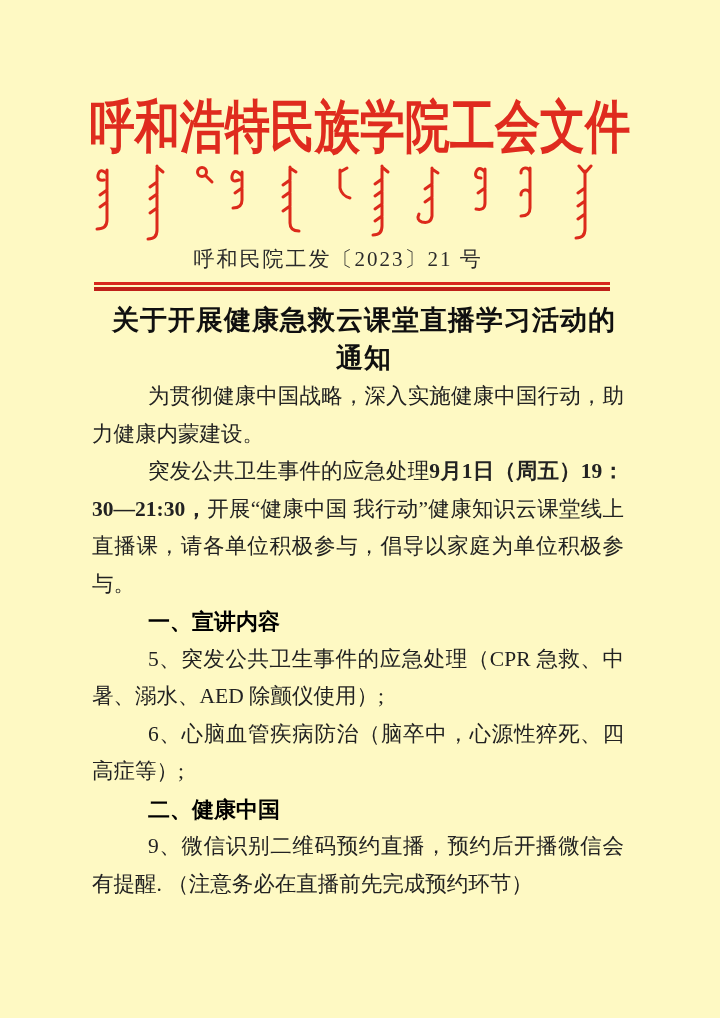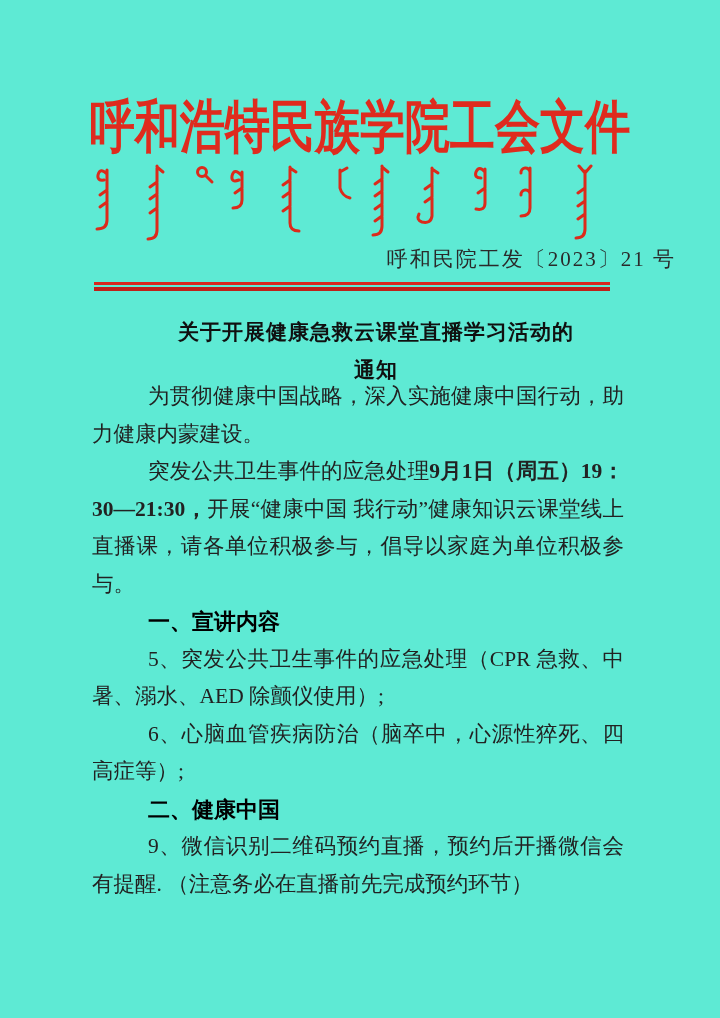--- a/index.html
+++ b/index.html
@@ -1,21 +1,21 @@
 <!DOCTYPE html>
 <html><head>
 <meta charset="utf-8">
 <style>
   html, body { margin: 0; padding: 0; background: #ffffff; }
   .page {
     position: relative;
     width: 720px;
     height: 1018px;
     margin: 0 auto;
-    background: #5eead4;
+    background: #fef9c3;
     overflow: hidden;
     font-family: "Liberation Serif", serif;
     color: #1c1c1c;
   }
   
   .org-title {
     position: absolute;
     top: 96px;
     left: 0;
     width: 720px;
@@ -36,43 +36,43 @@
     left: 92px;
     width: 536px;
     height: 80px;
   }
   
   .doc-number {
     position: absolute;
     top: 245px;
     left: 0;
     width: 676px;
-    text-align: right;
+    text-align: center;
     font-size: 21px;
     letter-spacing: 2px;
     color: #2a2a2a;
   }
   
   .red-rule {
     position: absolute;
     top: 282px;
     left: 94px;
     width: 516px;
   }
   .rule-thin  { height: 3px; background: #d8271d; margin-bottom: 2px; }
   .rule-thick { height: 4px; background: #bf2019; }
   
   .doc-title {
     position: absolute;
     top: 297px;
     left: 60px;
     width: 600px;
-    margin: 16px;
+    margin: 4px;
     text-align: center;
-    font-size: 21px;
+    font-size: 27px;
     line-height: 38px;
     font-weight: bold;
     color: #101010;
     letter-spacing: 1px;
   }
   
   .body-text {
     position: absolute;
     top: 378px;
     left: 92px;

